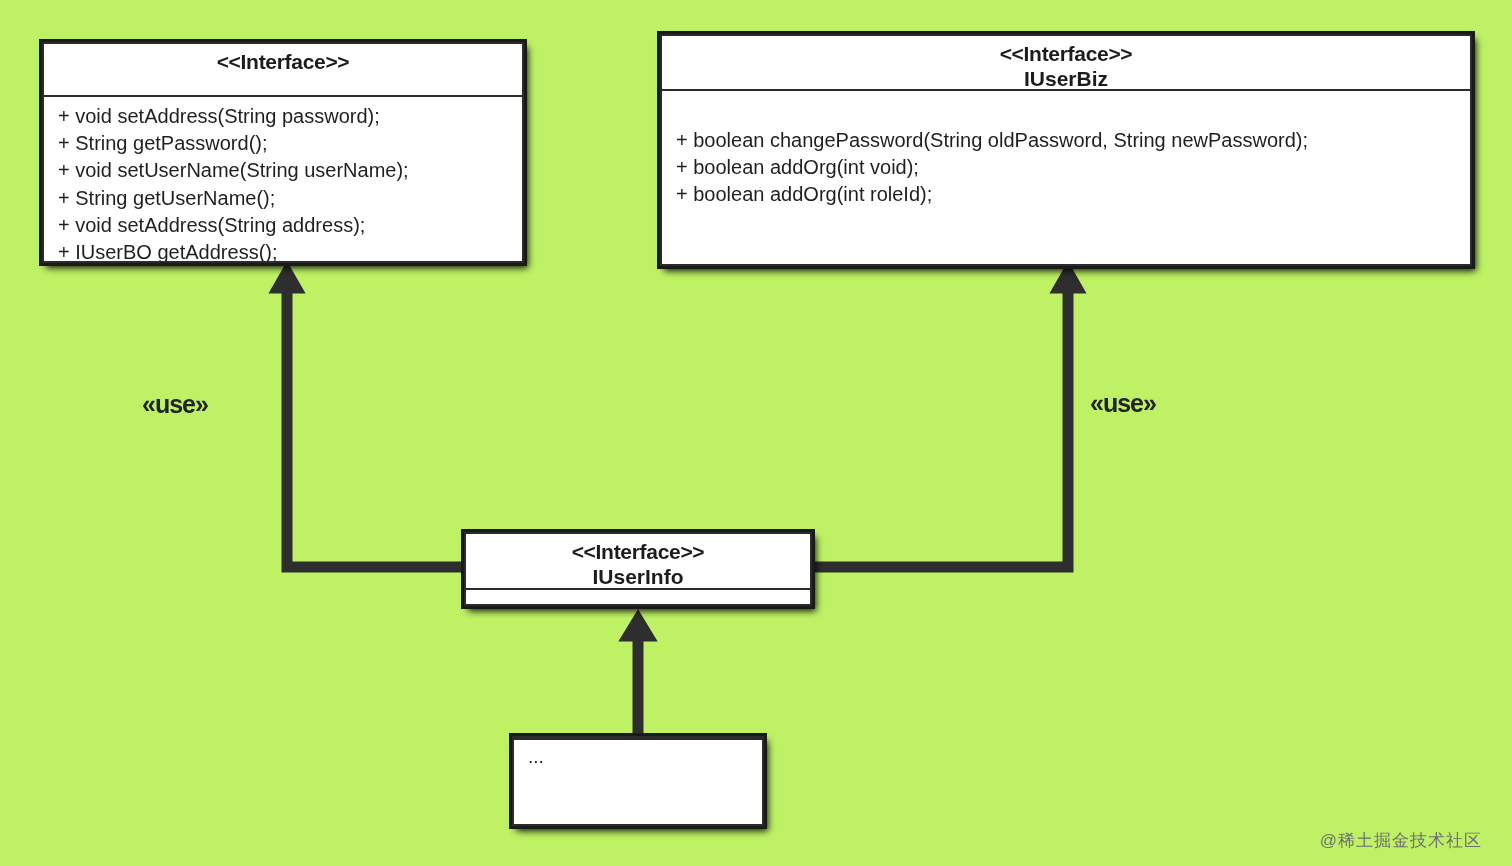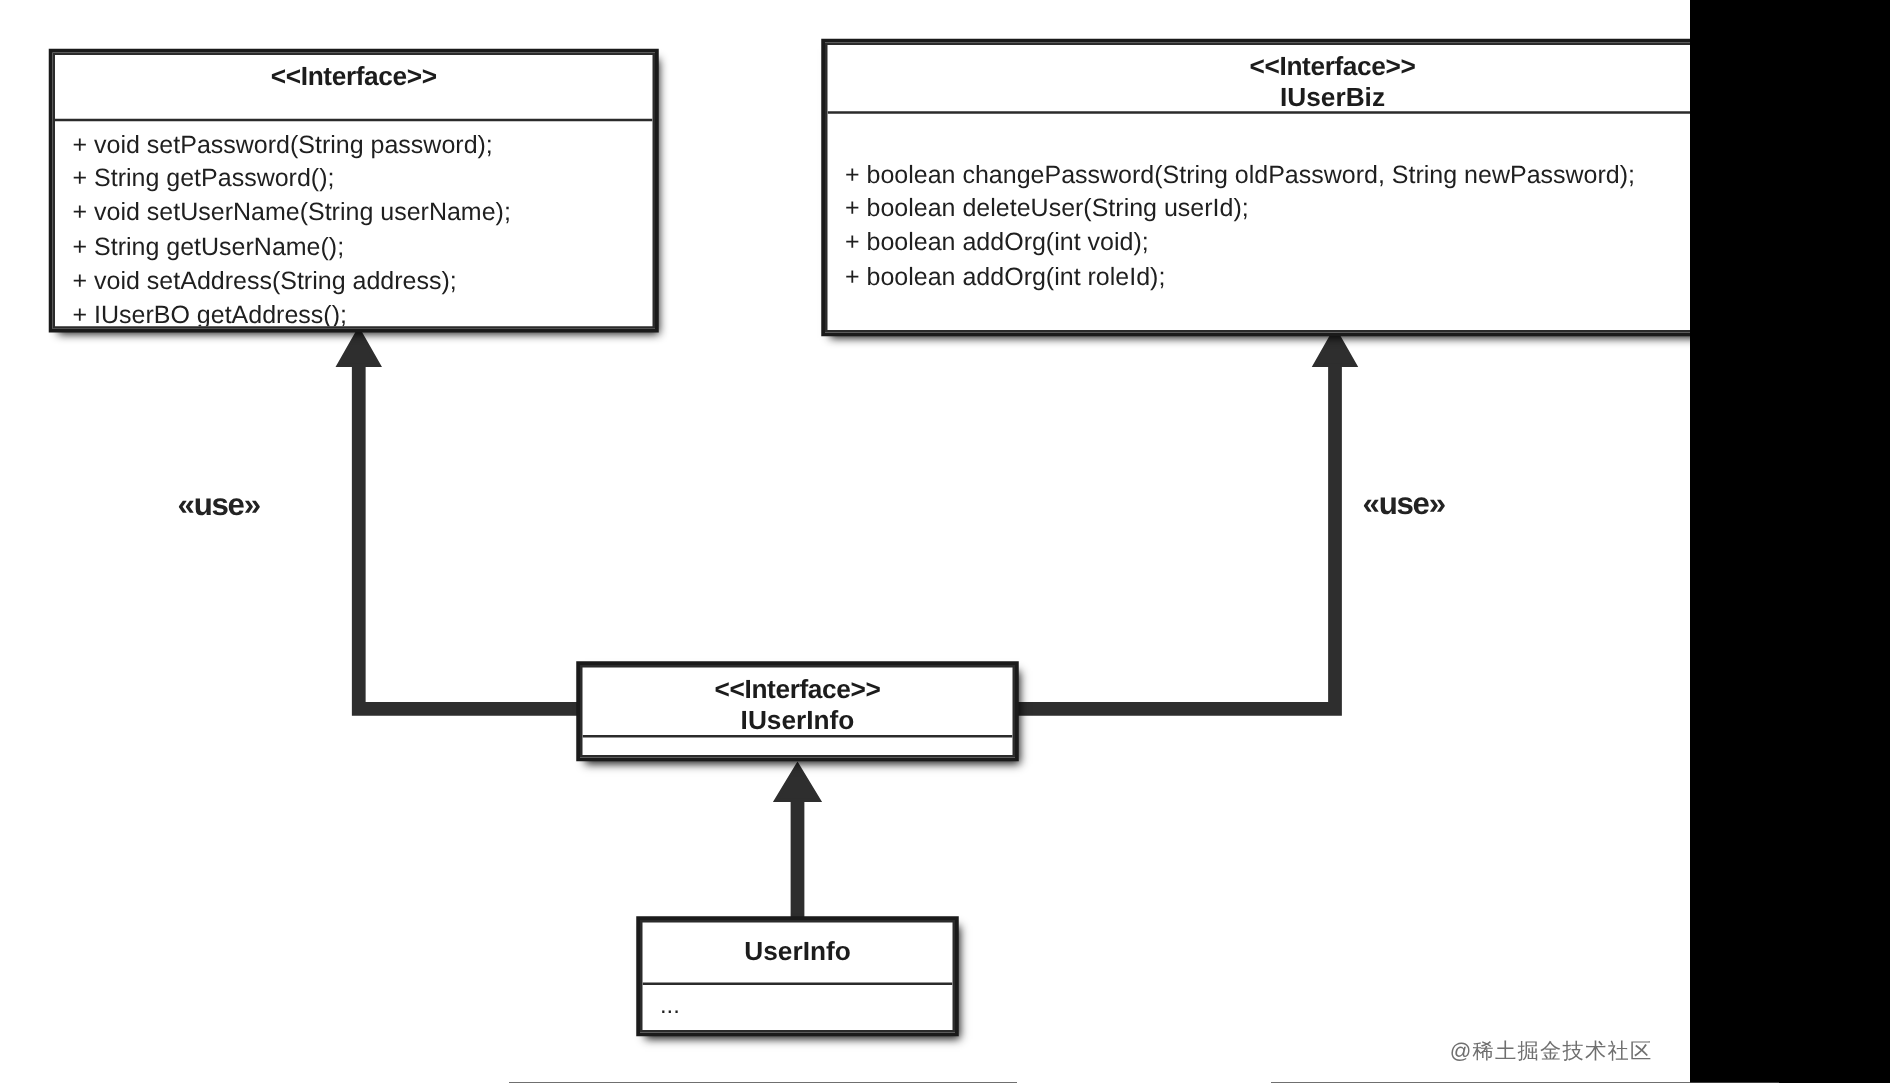--- a/index.html
+++ b/index.html
@@ -2,23 +2,23 @@
 <html><head>
 <meta charset="utf-8">
 <style>
   html, body {
     margin: 0;
     padding: 0;
     background: #000000;
   }
   #canvas {
     position: relative;
-    width: 1352px;
+    width: 1512px;
     height: 866px;
-    background: #ffffff;
+    background: #bef264;
     overflow: hidden;
     font-family: "Liberation Sans", "DejaVu Sans", sans-serif;
   }
 
   
   #wires {
     position: absolute;
     left: 0; top: 0;
     width: 1512px;
     height: 866px;
@@ -150,56 +150,52 @@
       <polygon points="638,612 621,640 655,640"></polygon>
     </g>
   </svg>
 
   <div class="uml-box" id="box-iuserbo">
     <div class="uml-header">
       <span class="stereotype">&lt;&lt;Interface&gt;&gt;</span>
     </div>
     <div class="uml-sep"></div>
     <div class="uml-body">
-      <span class="member">+ void setPassword(String password);</span>
+      <span class="member">+ void setAddress(String password);</span>
       <span class="member">+ String getPassword();</span>
       <span class="member">+ void setUserName(String userName);</span>
       <span class="member">+ String getUserName();</span>
       <span class="member">+ void setAddress(String address);</span>
       <span class="member">+ IUserBO getAddress();</span>
     </div>
   </div>
 
   <div class="uml-box" id="box-iuserbiz">
     <div class="uml-header">
       <span class="stereotype">&lt;&lt;Interface&gt;&gt;</span>
       <span class="classname">IUserBiz</span>
     </div>
     <div class="uml-sep"></div>
     <div class="uml-body">
       <span class="member">+ boolean changePassword(String oldPassword, String newPassword);</span>
-      <span class="member">+ boolean deleteUser(String userId);</span>
       <span class="member">+ boolean addOrg(int void);</span>
       <span class="member">+ boolean addOrg(int roleId);</span>
     </div>
   </div>
 
   <div class="uml-box" id="box-iuserinfo">
     <div class="uml-header">
       <span class="stereotype">&lt;&lt;Interface&gt;&gt;</span>
       <span class="classname">IUserInfo</span>
     </div>
     <div class="uml-sep"></div>
     <div class="uml-body"></div>
   </div>
 
   <div class="uml-box" id="box-userinfo">
-    <div class="uml-header">
-      <span class="classname">UserInfo</span>
-    </div>
     <div class="uml-sep"></div>
     <div class="uml-body">
       <span class="member">...</span>
     </div>
   </div>
 
   <div class="edge-label" id="label-left">«use»</div>
   <div class="edge-label" id="label-right">«use»</div>
 
   <div id="watermark">@稀土掘金技术社区</div>

